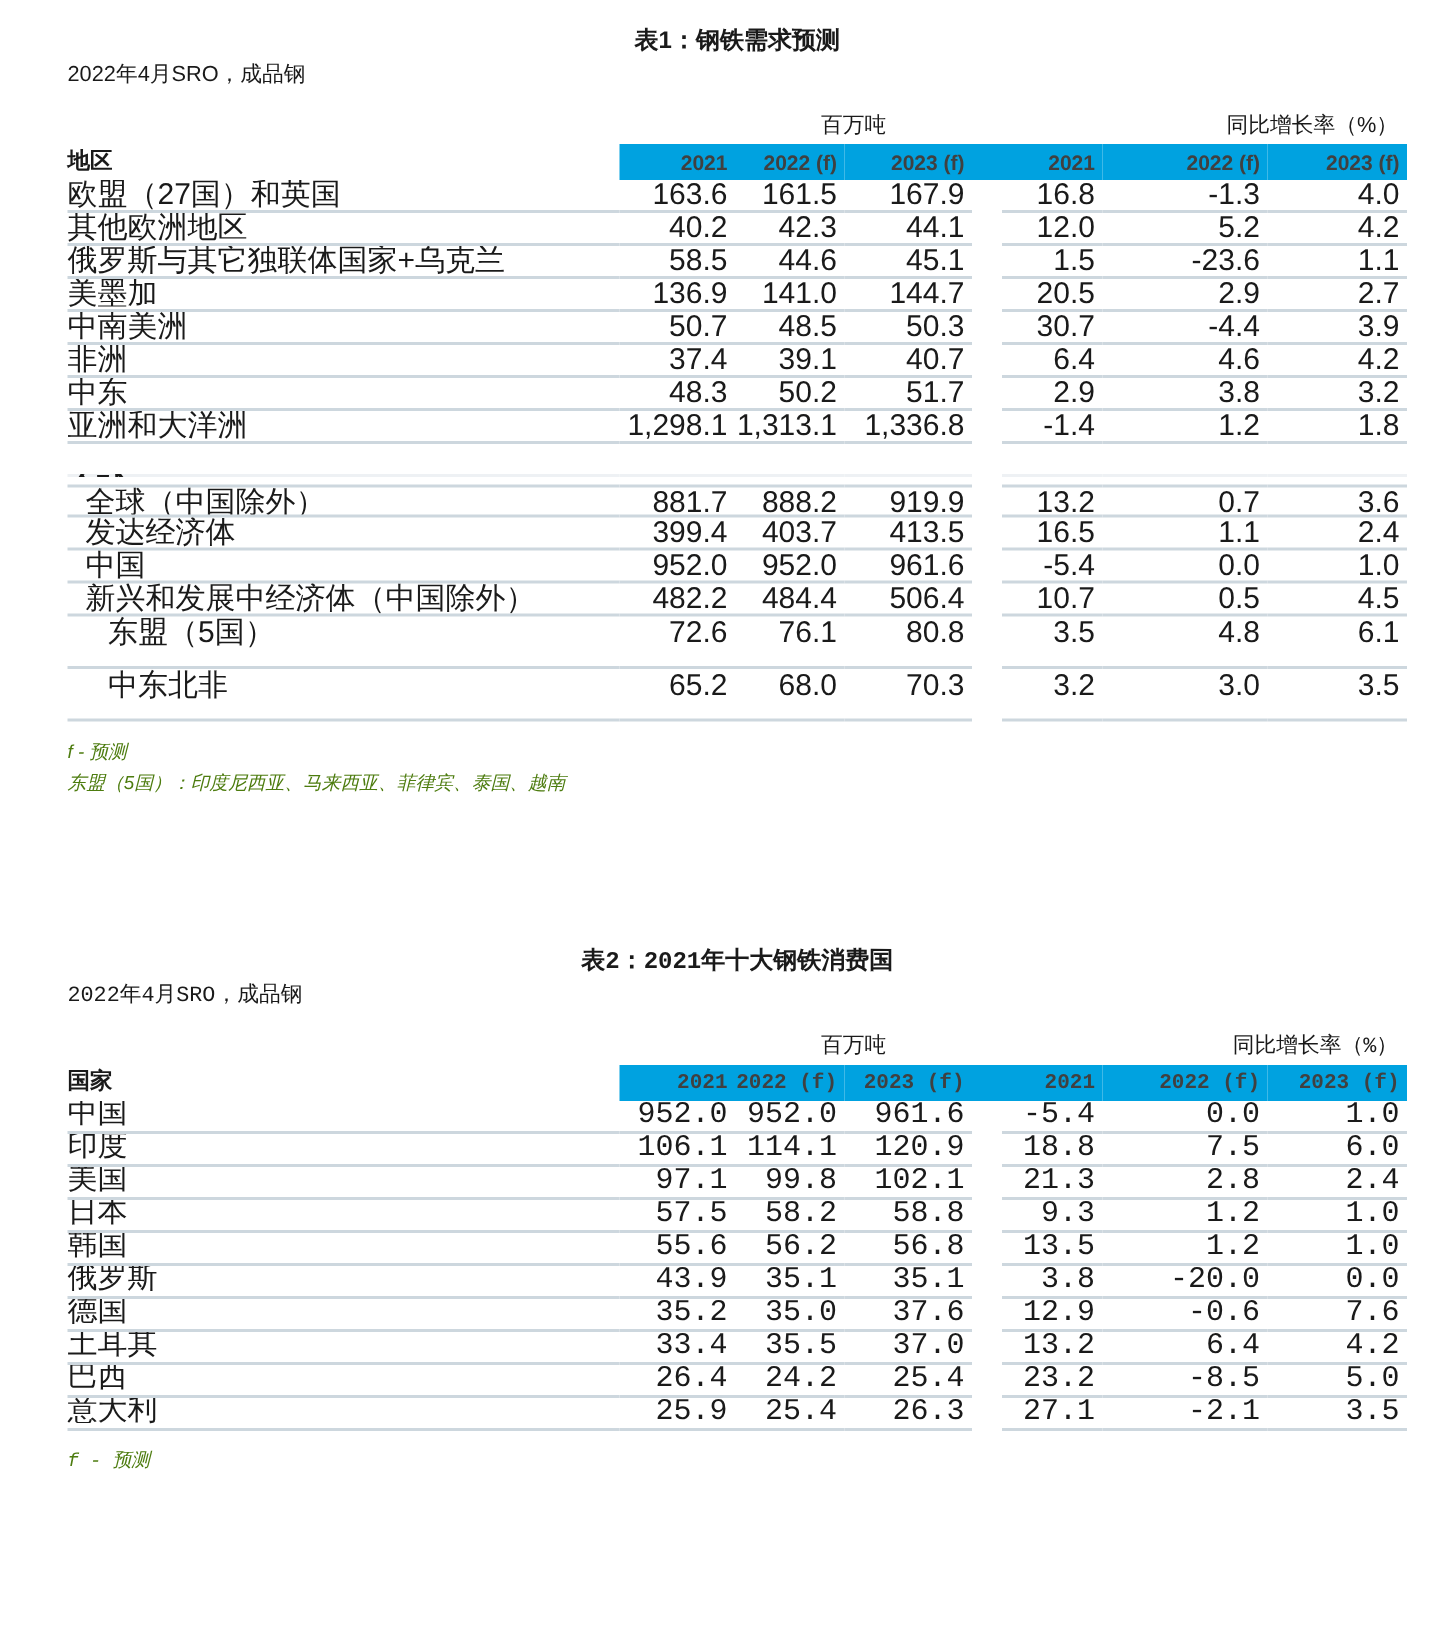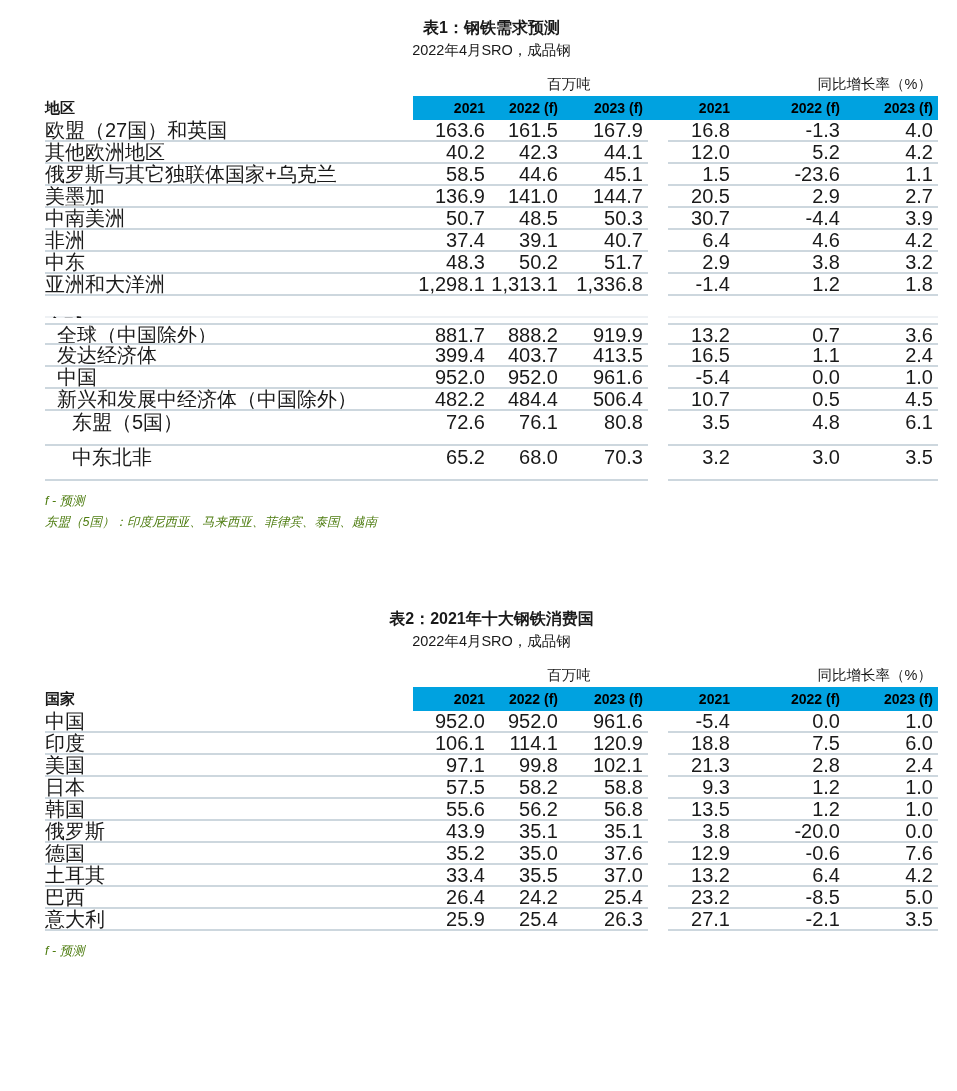--- a/index.html
+++ b/index.html
@@ -13,36 +13,36 @@
   .page{
     position:relative;
     width:957px;height:1091px;
     background:#fff;
     font-family:"Liberation Sans","DejaVu Sans",sans-serif;
     color:var(--ink);
     overflow:hidden;
   }
   .content{margin-left:45px;width:893px;}
   .tblock1{padding-top:17px;}
-  .tblock2{margin-top:75px;}
+  .tblock2{margin-top:98px;font-family:Liberation Mono, monospace;}
   .t-title{font-size:16px;font-weight:bold;text-align:center;line-height:21px;}
-  .t-subtitle{font-size:14.5px;text-align:center;line-height:20px;margin-top:2px;}
+  .t-subtitle{font-size:14.5px;line-height:20px;margin-top:2px;}
   .grid{
     display:grid;
     grid-template-columns:368px 77px 73px 85px 20px 67px 110px 93px;
   }
   .unit-row{margin-top:14px;height:20px;line-height:20px;font-size:14.5px;}
   .unit-mt{grid-column:3/5;text-align:center;}
   .unit-yoy{grid-column:6/9;text-align:right;padding-right:6px;}
   .hrow{height:24px;line-height:24px;margin-top:2px;}
   .hrow .hlabel{
     font-size:15px;font-weight:bold;background:#fff;
   }
   .hrow .hcell{
-    background:var(--blue);color:#000000;font-weight:bold;
+    background:var(--blue);color:#404040;font-weight:bold;
     font-size:14px;text-align:right;padding-right:5px;
   }
   .hrow .hgap{background:var(--blue);}
   .trow{height:22px;line-height:20px;font-size:20px;}
   .trow.tall{height:35px;line-height:23px;}
   .cell{overflow:hidden;white-space:nowrap;}
   .cell.label,.cell.num{border-bottom:2px solid var(--rule);}
   .cell.num{text-align:right;padding-right:5px;}
   .cell.gap{border-bottom:none;}
   .ind1{padding-left:12px;}

